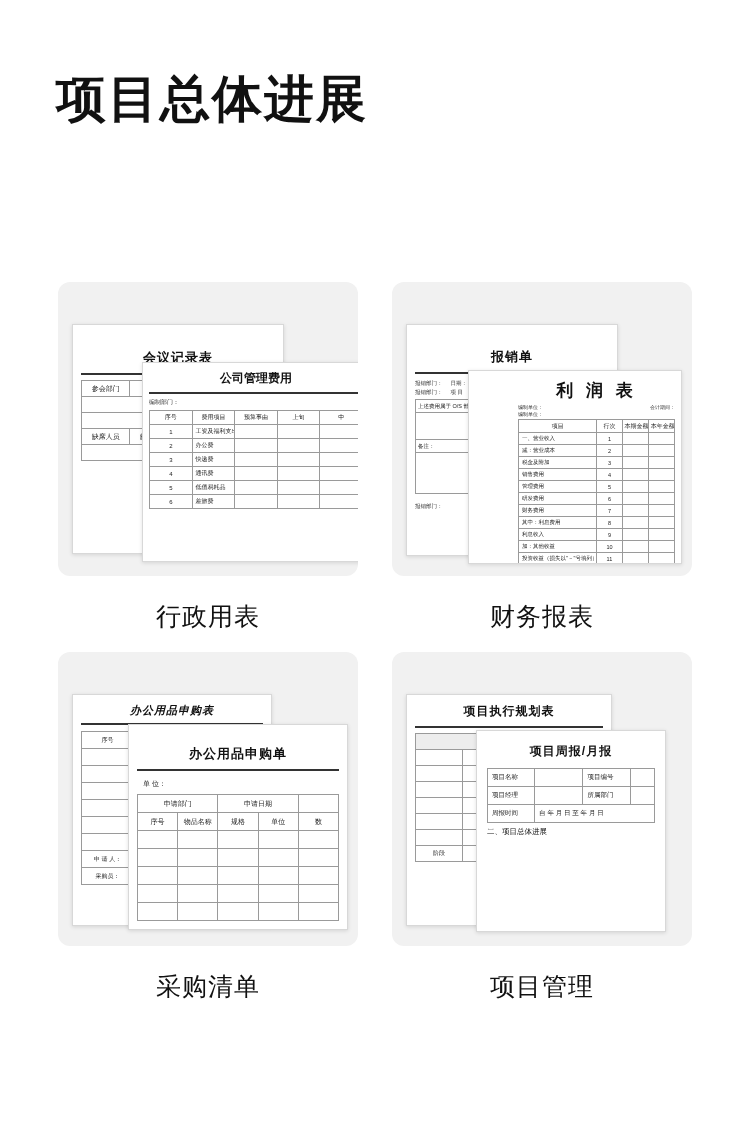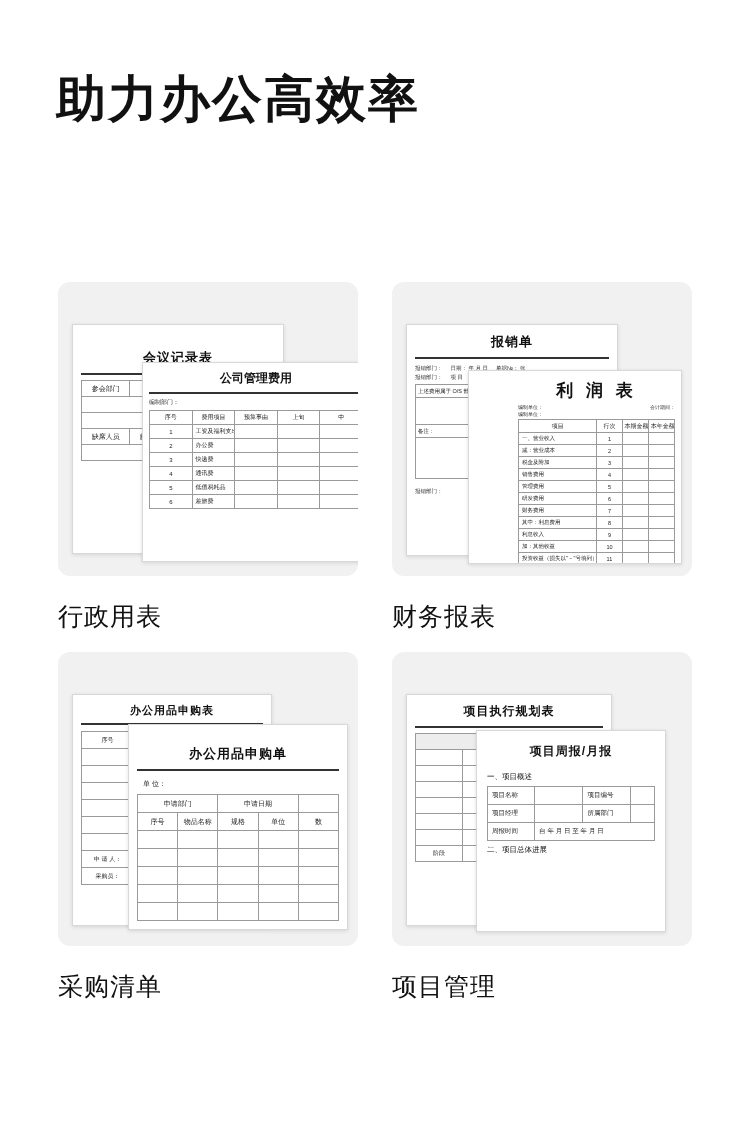--- a/index.html
+++ b/index.html
@@ -47,20 +47,21 @@
   .thumb {
     position: relative;
     width: 300px;
     height: 294px;
     background: #f1f1f1;
     border-radius: 12px;
     overflow: hidden;
   }
   .caption {
     margin-top: 24px;
+    text-align: center;
     font-size: 25px;
     color: #111;
     letter-spacing: 1px;
   }
 
   
   .sheet {
     position: absolute;
     background: #fff;
     border: 1px solid #d8d8d8;
@@ -104,42 +105,42 @@
   .t1-front .rule { height: 2px; background: #333; margin: 0 6px 4px; }
   .t1-front .sub { font-size: 6px; padding: 0 6px 3px; color: #333; }
   .t1-front table.mini td { height: 13px; font-size: 6px; text-align: center; }
   .t1-front table.mini td.l { text-align: left; padding-left: 3px; }
   .t1-front .wrap { padding: 0 6px; }
 
   
   .t2-back {
     left: 14px; top: 42px; width: 212px; height: 232px;
   }
-  .t2-back .title { font-size: 13px; padding: 8px 0 6px; letter-spacing: 1px; }
+  .t2-back .title { font-size: 13px; padding: 23px 0 6px; letter-spacing: 1px; }
   .t2-back .rule { height: 2px; background: #333; margin: 0 8px 5px; }
   .t2-back .row6 { font-size: 5.5px; color: #333; padding: 1px 8px; display: flex; gap: 8px; }
   .t2-back .wrap { padding: 2px 8px 0; }
   .t2-back table.mini td { height: 12px; font-size: 5.5px; }
 
   .t2-front {
     left: 76px; top: 88px; width: 214px; height: 194px; padding-left: 43px;
   }
   .t2-front .title { font-size: 17px; padding: 8px 0 2px; letter-spacing: 4px; }
   .t2-front .meta { font-size: 5px; color: #333; padding: 0 6px 1px; display: flex; justify-content: space-between; }
   .t2-front .wrap { padding: 1px 6px 0; }
   .t2-front table.mini td { height: 11px; font-size: 5.5px; }
   .t2-front table.mini td.l { text-align: left; padding-left: 3px; }
   .t2-front table.mini td.c { text-align: center; }
   .t2-front table.mini th { height: 12px; font-size: 6px; text-align: center; background: #fff; }
 
   
   .t3-back {
     left: 14px; top: 42px; width: 200px; height: 232px;
   }
-  .t3-back .title { font-size: 11px; padding: 8px 16px 5px; letter-spacing: 1px; }
+  .t3-back .title { font-size: 11px; padding: 8px 16px 5px; letter-spacing: 1px; font-style: italic; }
   .t3-back .rule { height: 2px; background: #333; margin: 0 8px 6px; }
   .t3-back .wrap { padding: 0 8px; }
   .t3-back table.mini td { height: 16px; font-size: 6px; text-align: center; }
 
   .t3-front {
     left: 70px; top: 72px; width: 220px; height: 206px;
   }
   .t3-front .title { font-size: 13px; padding: 20px 0 6px; letter-spacing: 1px; }
   .t3-front .rule { height: 2px; background: #333; margin: 0 8px 8px; }
   .t3-front .unit { font-size: 7px; padding: 0 0 5px 14px; color: #222; }
@@ -162,21 +163,21 @@
   .t4-front .title { font-size: 12px; padding: 12px 0 8px; letter-spacing: 1px; }
   .t4-front .sec { font-size: 7.5px; padding: 4px 10px 4px; color: #111; }
   .t4-front .wrap { padding: 0 10px; }
   .t4-front table.mini td { height: 17px; font-size: 6.5px; text-align: center; }
   .t4-front table.mini td.l { text-align: left; padding-left: 4px; }
 </style>
 </head>
 <body>
 
 <div class="headline">
-  <div class="line">助力办公高效率</div>
+  <div class="line">项目总体进展</div>
 </div>
 
 <div class="grid">
 
   <div class="cell c0">
     <div class="thumb">
 
       <div class="sheet t1-back">
         <div class="title">会议记录表</div>
         <div class="rule"></div>
@@ -577,21 +578,20 @@
                   <td></td>
                   <td></td>
             </tr>
           </tbody>
             </table>
         </div>
       </div>
 
       <div class="sheet t4-front">
         <div class="title">项目周报/月报</div>
-        <div class="sec">一、项目概述</div>
         <div class="wrap">
           <table class="mini">
             <tbody>
                 <tr>
               <td class="l" style="width:24%">项目名称</td>
               <td style="width:26%"></td>
               <td class="l" style="width:24%">项目编号</td>
               <td></td>
             </tr>
             <tr>

